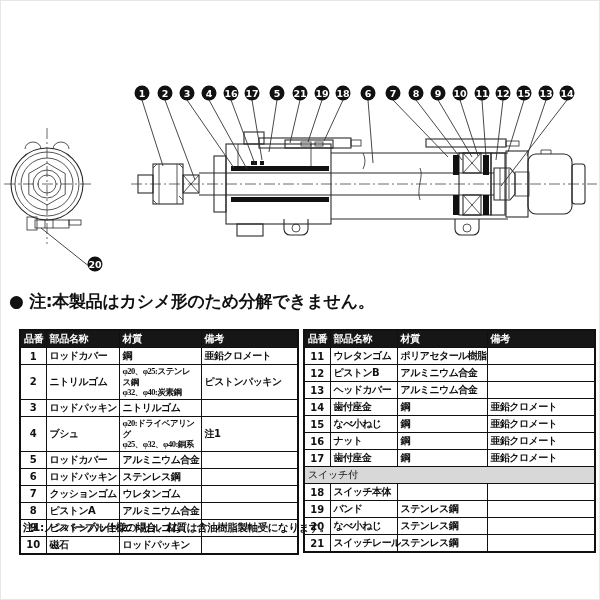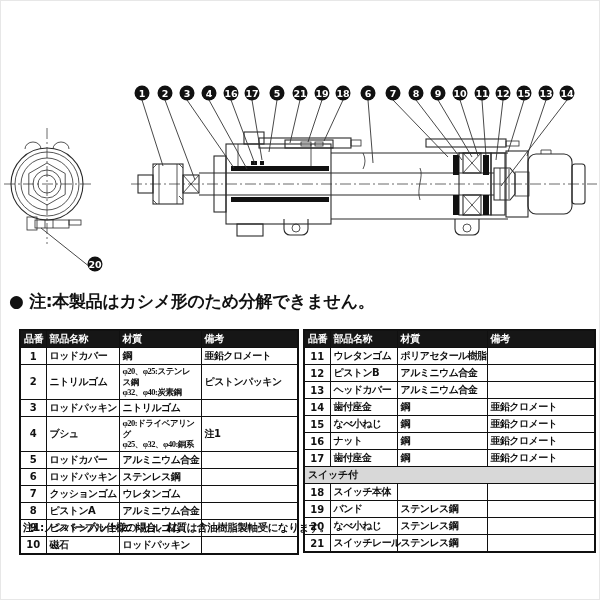--- a/index.html
+++ b/index.html
@@ -28,21 +28,21 @@
     padding:1px 3px;height:12px;border:1px solid #101010;white-space:nowrap;letter-spacing:-0.3px;
   }
   .parts td{
     font-size:10px;font-weight:700;color:#111;padding:1px 3px;height:13px;
     border:1px solid #101010;border-top-width:1.5px;border-bottom-width:1.5px;
     white-space:nowrap;letter-spacing:-0.6px;vertical-align:middle;overflow:visible;
   }
   .parts td.no{text-align:center;letter-spacing:0;}
   .parts td.multi{font-size:8.5px;letter-spacing:-0.5px;white-space:pre-line;line-height:1.25;font-family:Liberation Serif, serif;}
   .parts tr.section td{
-    background:#d8d8d8;color:#111;font-size:10px;font-weight:700;height:11px;
+    background:#d8d8d8;color:#111;font-size:10px;font-weight:400;height:11px;
     letter-spacing:-0.2px;
   }
   .dln{stroke:#2a2a2a;stroke-width:1.1;fill:none;}
   .dthin{stroke:#2a2a2a;stroke-width:0.8;fill:none;}
   .dfill{fill:#111;stroke:none;}
   .cl{stroke:#333;stroke-width:0.9;}
   .cline{stroke:#444;stroke-width:0.8;stroke-dasharray:11 3 2 3;fill:none;}
   .cnum{fill:#fff;font-size:9.5px;font-weight:700;text-anchor:middle;font-family:"DejaVu Sans",sans-serif;}
 </style>
 </head>

